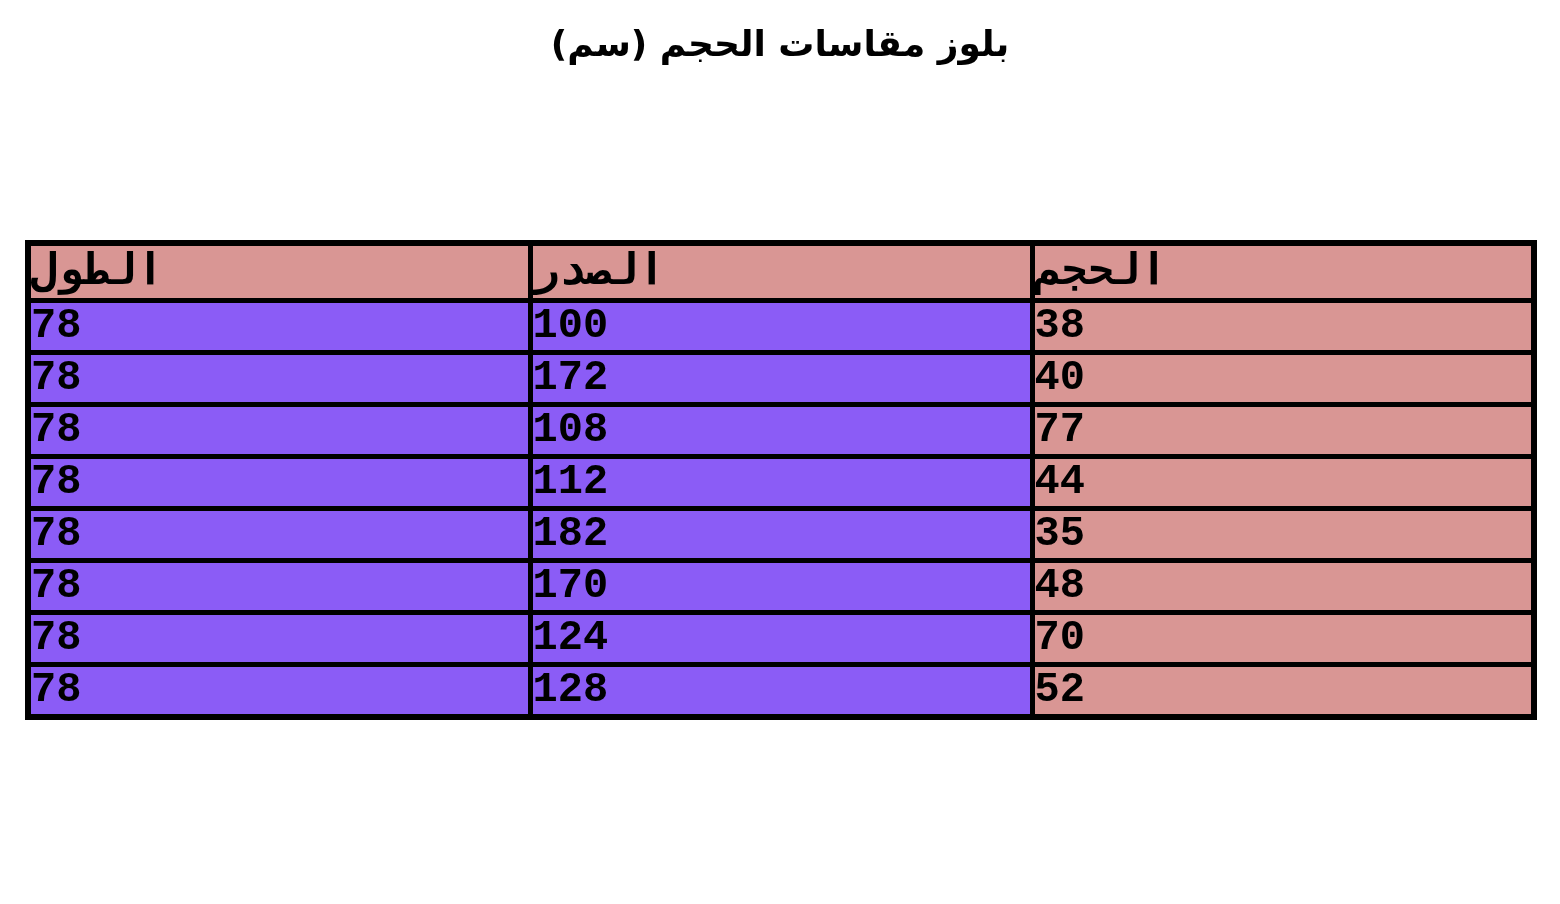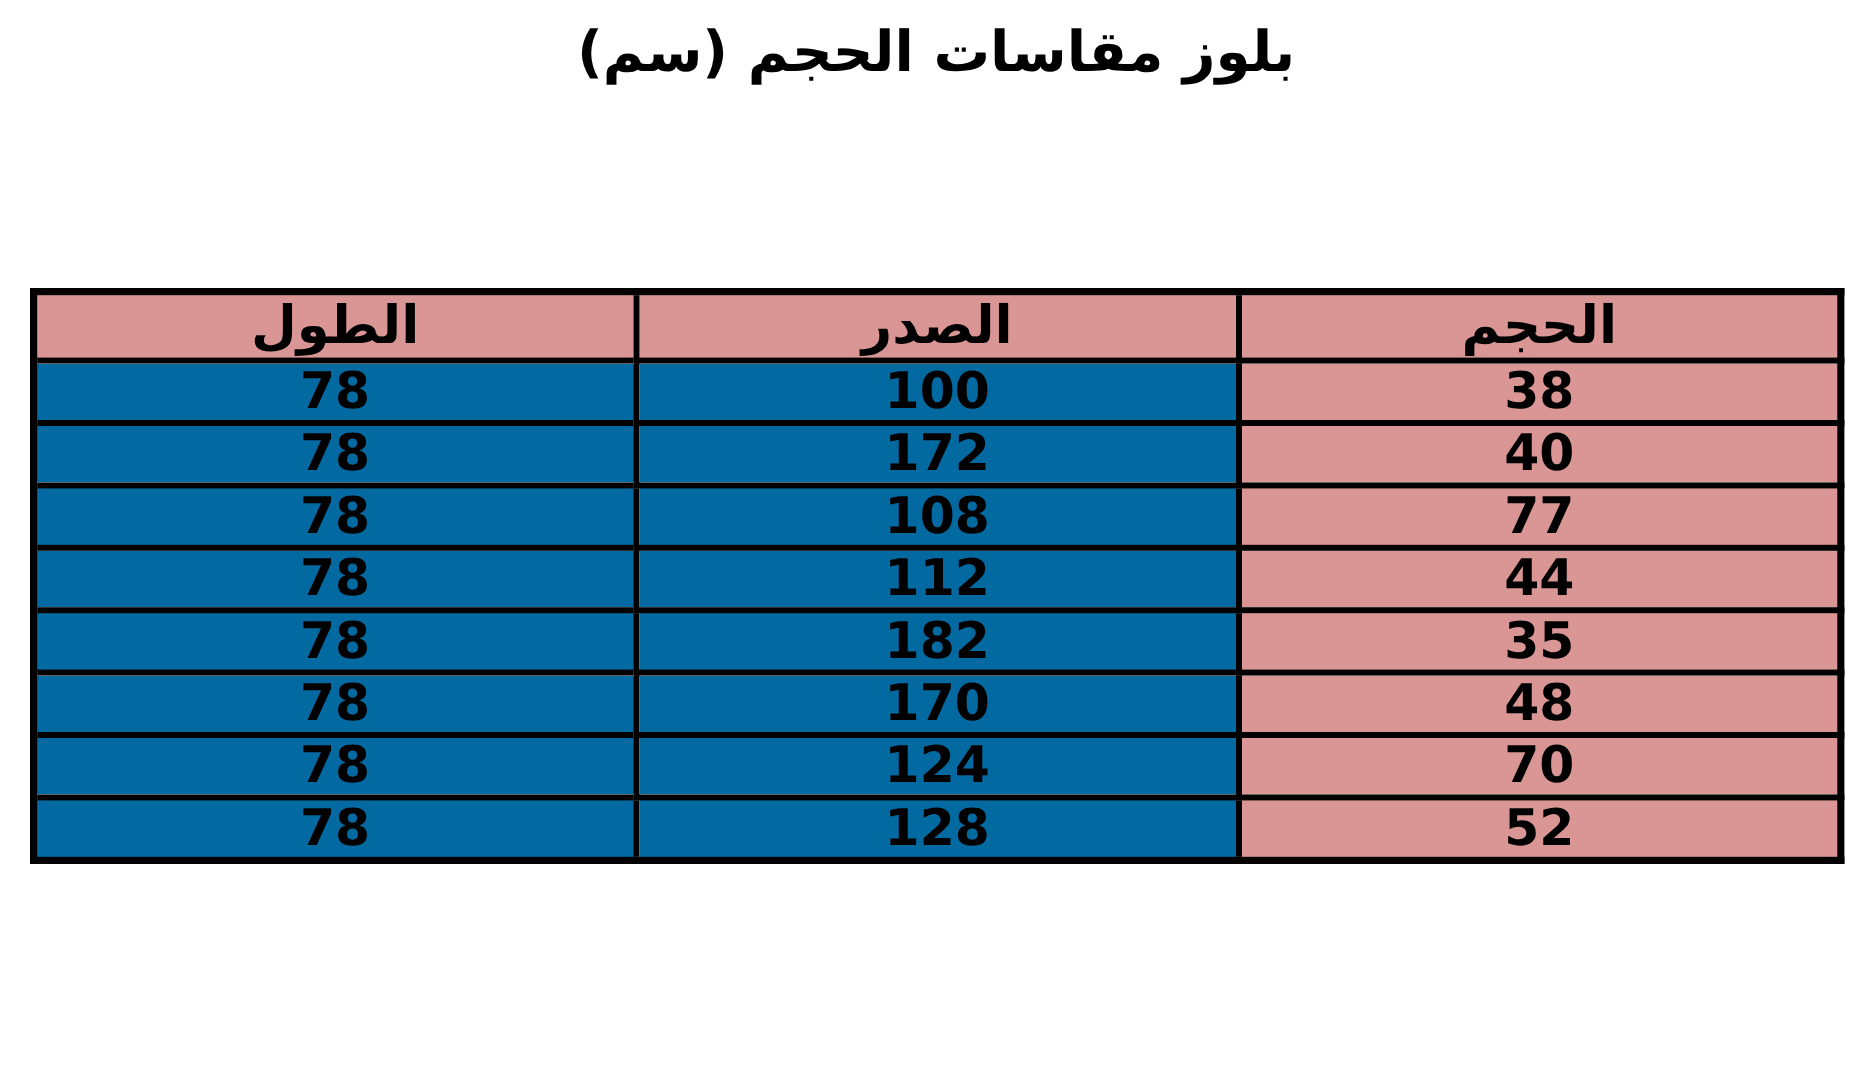--- a/index.html
+++ b/index.html
@@ -13,61 +13,62 @@
     overflow: hidden;
   }
   .title {
     position: absolute;
     top: 8px;
     left: 0;
     width: 100%;
     text-align: center;
     direction: rtl;
     font-weight: 700;
-    font-size: 47px;
+    font-size: 36px;
     line-height: 72px;
     color: #000000;
     letter-spacing: 0;
   }
   .size-table {
     position: absolute;
     top: 240px;
     left: 25px;
     width: 1512px;
     border-collapse: collapse;
     table-layout: fixed;
     direction: rtl;
     border: 6px solid #000000;
   }
   .size-table th,
   .size-table td {
     border: 5px solid #000000;
-    text-align: center;
+    text-align: left;
     vertical-align: top;
     font-weight: 700;
     color: #000000;
     padding: 0;
     overflow: hidden;
     white-space: nowrap;
+    font-family: Liberation Mono, monospace;
   }
   .size-table th {
     height: 48px;
     font-size: 44px;
     line-height: 52px;
   }
   .size-table td {
     height: 47px;
     font-size: 42px;
     line-height: 46px;
   }
   .pink {
     background: #d99694;
   }
   .white {
-    background: #0369a1;
+    background: #8b5cf6;
   }
 </style>
 </head>
 <body>
 
 <div class="title">بلوز مقاسات الحجم (سم)</div>
 
 <table class="size-table" dir="rtl">
   <thead>
     <tr>

